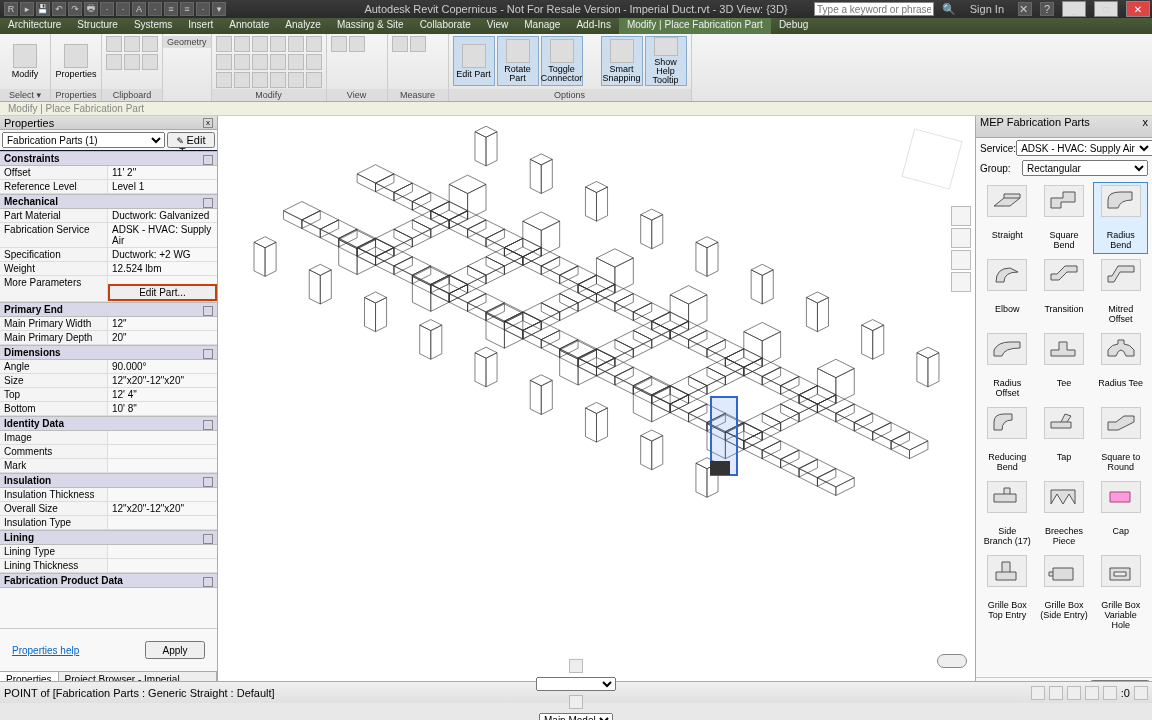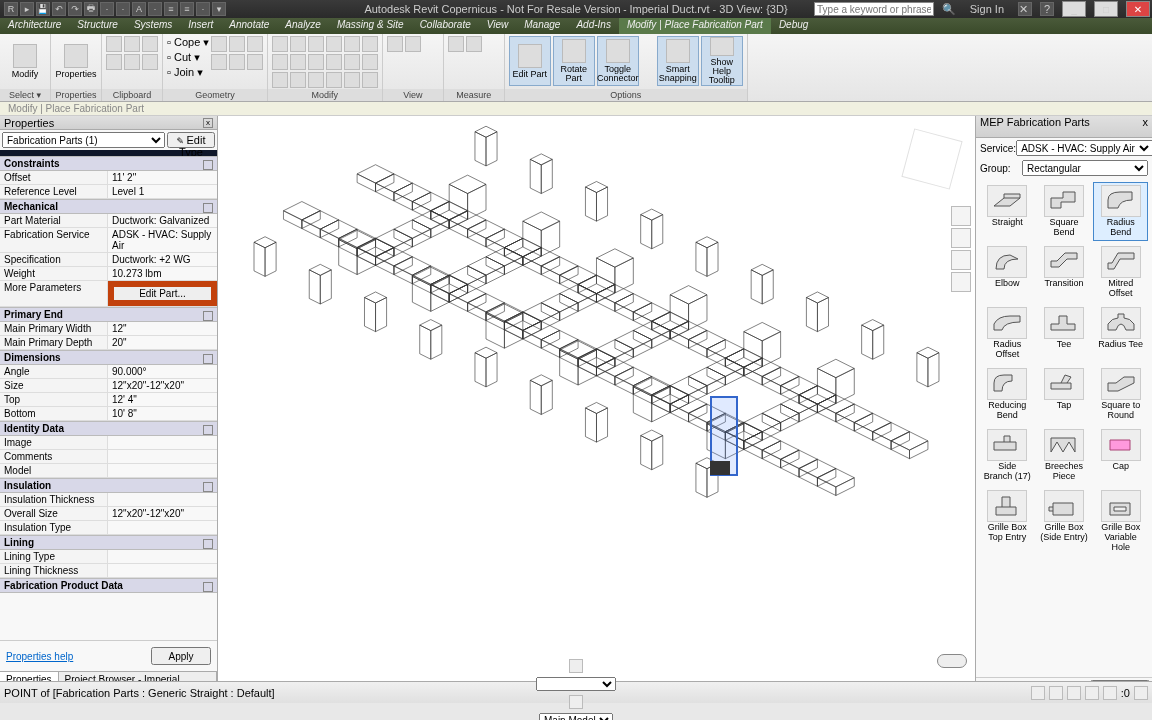--- a/index.html
+++ b/index.html
@@ -6,50 +6,50 @@
 body{width:1152px;height:720px;background:#e8e8e8;overflow:hidden;position:relative;}
 .titlebar{height:18px;background:linear-gradient(#3a3a3a,#2a2a2a);display:flex;align-items:center;color:#ccc;position:relative;}
 .titlebar .qat{display:flex;gap:2px;padding:0 4px;}
 .titlebar .qat span{width:14px;height:14px;background:#555;border:1px solid #666;display:inline-flex;align-items:center;justify-content:center;font-size:9px;color:#ccc;}
 .titlebar .title{position:absolute;left:50%;transform:translateX(-50%);font-size:10px;}
 .titlebar .right{margin-left:auto;display:flex;gap:8px;align-items:center;padding-right:2px;}
 .titlebar input{width:120px;height:14px;background:#fff;border:1px solid #888;font-size:10px;padding:0 2px;}
 .titlebar .winbtn{width:24px;height:16px;background:#ddd;border:1px solid #888;display:inline-flex;align-items:center;justify-content:center;font-size:10px;}
 .titlebar .winbtn.close{background:#d44;color:#fff;}
 .menubar{height:16px;background:linear-gradient(#4a5a3a,#3a4a2a);display:flex;}
-.menubar span{padding:1px 8px;color:#eee;font-size:10px;cursor:pointer;font-style:italic;}
+.menubar span{padding:1px 8px;color:#eee;font-size:10px;cursor:pointer;}
 .menubar span.active{background:#5a7a4a;}
 .ribbon{height:68px;background:linear-gradient(#f5f5f5,#e5e5e5);border-bottom:1px solid #aaa;display:flex;}
 .ribbon .panel{border-right:1px solid #ccc;display:flex;flex-direction:column;justify-content:space-between;padding:2px 4px;}
 .ribbon .panel .icons{display:flex;gap:2px;flex:1;align-items:flex-start;}
 .ribbon .panel .big{display:flex;flex-direction:column;align-items:center;justify-content:center;width:42px;height:50px;}
 .ribbon .panel .big .ibox{width:24px;height:24px;background:#ddd;border:1px solid #bbb;}
 .ribbon .panel .big .lbl{font-size:9px;text-align:center;line-height:1;margin-top:2px;}
 .ribbon .panel .grid{display:grid;grid-template-columns:repeat(3,16px);gap:2px;}
 .ribbon .panel .grid span{width:16px;height:16px;background:#ddd;border:1px solid #bbb;}
 .ribbon .panel .name{font-size:9px;text-align:center;color:#444;background:#ddd;margin:0 -4px -2px;padding:1px 4px;}
 .ribbon .panel.hl .big{background:#cde;border:1px solid #8ac;}
 .optbar{height:14px;background:#f0f0e0;border-bottom:1px solid #ccc;display:flex;align-items:center;padding:0 8px;font-size:10px;color:#888;}
 .workarea{position:absolute;top:116px;bottom:22px;left:0;right:0;display:flex;}
 .propcol{width:218px;background:#f8f8f8;border-right:1px solid #aaa;display:flex;flex-direction:column;}
 .propcol .hdr{height:14px;background:linear-gradient(#e0e0e0,#d0d0d0);border-bottom:1px solid #aaa;padding:0 4px;font-size:10px;display:flex;align-items:center;position:relative;}
 .propcol .hdr .x{margin-left:auto;width:10px;height:10px;border:1px solid #888;font-size:8px;text-align:center;line-height:8px;}
 .propcol .typehead{display:flex;align-items:center;padding:4px;border-bottom:1px solid #ccc;gap:6px;}
 .propcol .typehead .thumb{width:36px;height:36px;background:#eee;border:1px solid #bbb;}
-.propcol .selector{display:flex;padding:2px;border-bottom:6px solid #0f172a;}
+.propcol .selector{display:flex;padding:2px;border-bottom:1px solid #0f172a;}
 .propcol .selector select{flex:1;height:16px;font-size:10px;}
 .propcol .selector button{width:48px;height:16px;font-size:9px;margin-left:2px;}
 .propcol .scroll{flex:1;overflow-y:auto;}
 .propcol .grp{background:#d8d8e8;border-top:1px solid #bbb;border-bottom:1px solid #bbb;padding:1px 4px;font-size:10px;font-weight:bold;position:relative;}
 .propcol .grp::after{content:"";position:absolute;right:4px;top:3px;width:8px;height:8px;border:1px solid #888;}
 .propcol .row{display:flex;border-bottom:1px solid #ddd;}
 .propcol .row .k{width:108px;padding:1px 4px;font-size:10px;background:#f4f4f4;border-right:1px solid #ddd;}
 .propcol .row .v{flex:1;padding:1px 4px;font-size:10px;}
-.propcol .row .v.btn{background:#eee;border:6px solid #c2410c;text-align:center;}
-.propcol .foot{display:flex;padding:6px;border-top:1px solid #ccc;align-items:center;}
+.propcol .row .v.btn{background:#eee;border:2px solid #c2410c;text-align:center;margin-top:8px;}
+.propcol .foot{display:flex;padding:12px;border-top:1px solid #ccc;align-items:center;}
 .propcol .foot a{color:#06c;font-size:10px;}
 .propcol .foot button{margin-left:auto;width:60px;height:18px;font-size:10px;}
 .propcol .tabs{display:flex;border-top:1px solid #aaa;}
 .propcol .tabs span{padding:2px 6px;font-size:10px;border-right:1px solid #aaa;background:#eee;}
 .propcol .tabs span.act{background:#fff;}
 .canvas{flex:1;background:#fff;position:relative;border-right:1px solid #aaa;}
 .canvas .vc{position:absolute;right:8px;top:8px;width:70px;height:70px;opacity:.25;}
 .canvas .vc .cube{width:50px;height:50px;border:1px solid #888;transform:rotate(15deg);margin:10px auto;}
 .canvas svg.duct{position:absolute;inset:0;}
 .canvas .sel{position:absolute;left:492px;top:280px;width:28px;height:80px;border:2px solid #36c;background:rgba(100,150,255,.2);}
@@ -64,21 +64,21 @@
 .fabcol .hdr{height:22px;background:linear-gradient(#e0e0e0,#d0d0d0);border-bottom:1px solid #aaa;padding:0 4px;font-size:10px;display:flex;}
 .fabcol .hdr .x{margin-left:auto;}
 .fabcol .row{display:flex;padding:2px 4px;align-items:center;}
 .fabcol .row label{width:42px;font-size:10px;}
 .fabcol .row select{flex:1;height:16px;font-size:10px;}
 .fabcol .parts{flex:1;overflow-y:auto;display:grid;grid-template-columns:repeat(3,1fr);gap:2px;padding:4px;align-content:start;}
 .fabcol .part{display:flex;flex-direction:column;align-items:center;padding:2px;border:1px solid transparent;cursor:pointer;}
 .fabcol .part.sel{border:1px solid #48c;background:#def;}
 .fabcol .part .pic{width:40px;height:32px;background:#eee;border:1px solid #ccc;display:flex;align-items:center;justify-content:center;}
 .fabcol .part .pic svg{width:34px;height:26px;}
-.fabcol .part .lbl{font-size:9px;text-align:center;line-height:1.1;margin-top:1px;height:20px;}
+.fabcol .part .lbl{font-size:9px;text-align:center;line-height:1.1;margin-top:14px;height:20px;}
 .fabcol .foot{border-top:1px solid #ccc;padding:2px;display:flex;}
 .fabcol .foot button{margin-left:auto;font-size:10px;height:16px;padding:0 6px;}
 .statusbar{position:absolute;left:0;right:0;bottom:17px;height:22px;background:linear-gradient(#f0f0f0,#e0e0e0);border-top:1px solid #aaa;display:flex;align-items:center;padding:0 4px;font-size:10px;}
 .statusbar .mid{position:absolute;left:50%;transform:translateX(-50%);display:flex;gap:4px;align-items:center;flex-direction:column;}
 .statusbar .mid span.b{width:14px;height:14px;border:1px solid #bbb;background:#eee;}
 .statusbar select{height:14px;font-size:10px;}
 </style>
 </head>
 <body>
 
@@ -156,35 +156,20 @@
           <span></span>
           <span></span>
           <span></span>
           <span></span>
           <span></span>
         </div>
       </div>
       <div class="name">Clipboard</div>
     </div>
     <div class="panel">
-      <div class="icons">
-        <div style="display: flex; flex-direction: column; gap: 2px; font-size: 9px;">
-          <div>▫ Cope ▾</div>
-          <div>▫ Cut ▾</div>
-          <div>▫ Join ▾</div>
-        </div>
-        <div class="grid" style="grid-template-columns: repeat(3, 16px);">
-          <span></span>
-          <span></span>
-          <span></span>
-          <span></span>
-          <span></span>
-          <span></span>
-        </div>
-      </div>
       <div class="name">Geometry</div>
     </div>
     <div class="panel">
       <div class="icons">
         <div class="grid" style="grid-template-columns: repeat(6, 16px);">
           <span></span>
           <span></span>
           <span></span>
           <span></span>
           <span></span>
@@ -281,21 +266,21 @@
         <div class="row">
           <div class="k">Fabrication Service</div>
           <div class="v">ADSK - HVAC: Supply Air</div>
         </div>
         <div class="row">
           <div class="k">Specification</div>
           <div class="v">Ductwork: +2 WG</div>
         </div>
         <div class="row">
           <div class="k">Weight</div>
-          <div class="v">10.273 lbm</div>
+          <div class="v">12.524 lbm</div>
         </div>
         <div class="row">
           <div class="k">More Parameters</div>
           <div class="v btn">Edit Part...</div>
         </div>
         <div class="grp">Primary End</div>
         <div class="row">
           <div class="k">Main Primary Width</div>
           <div class="v">12"</div>
         </div>
@@ -323,21 +308,21 @@
         <div class="grp">Identity Data</div>
         <div class="row">
           <div class="k">Image</div>
           <div class="v"></div>
         </div>
         <div class="row">
           <div class="k">Comments</div>
           <div class="v"></div>
         </div>
         <div class="row">
-          <div class="k">Model</div>
+          <div class="k">Mark</div>
           <div class="v"></div>
         </div>
         <div class="grp">Insulation</div>
         <div class="row">
           <div class="k">Insulation Thickness</div>
           <div class="v"></div>
         </div>
         <div class="row">
           <div class="k">Overall Size</div>
           <div class="v">12"x20"-12"x20"</div>

